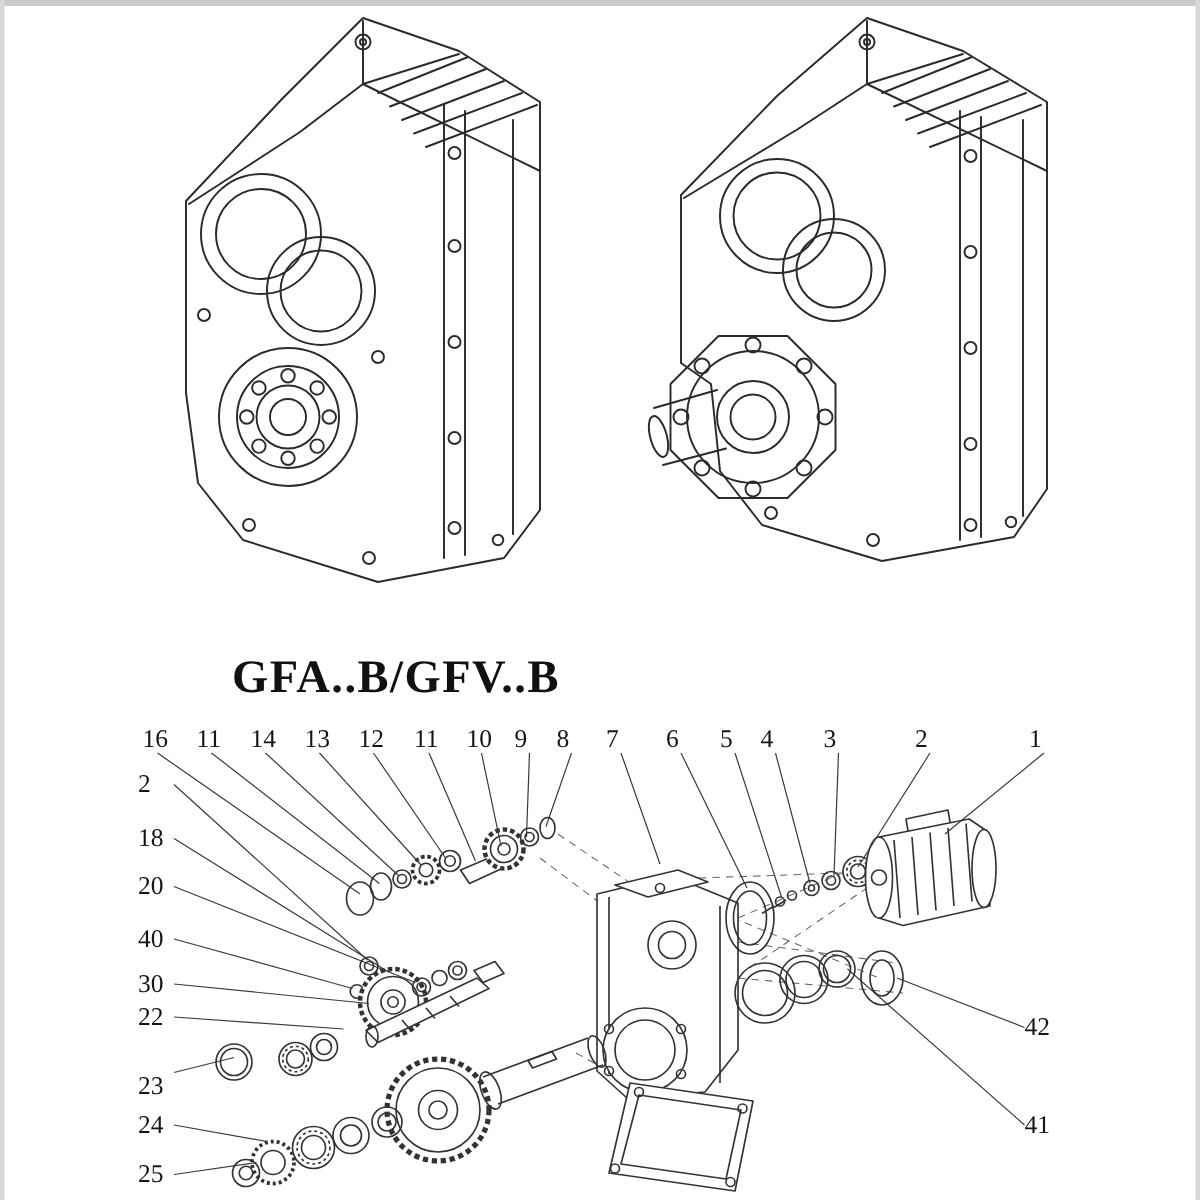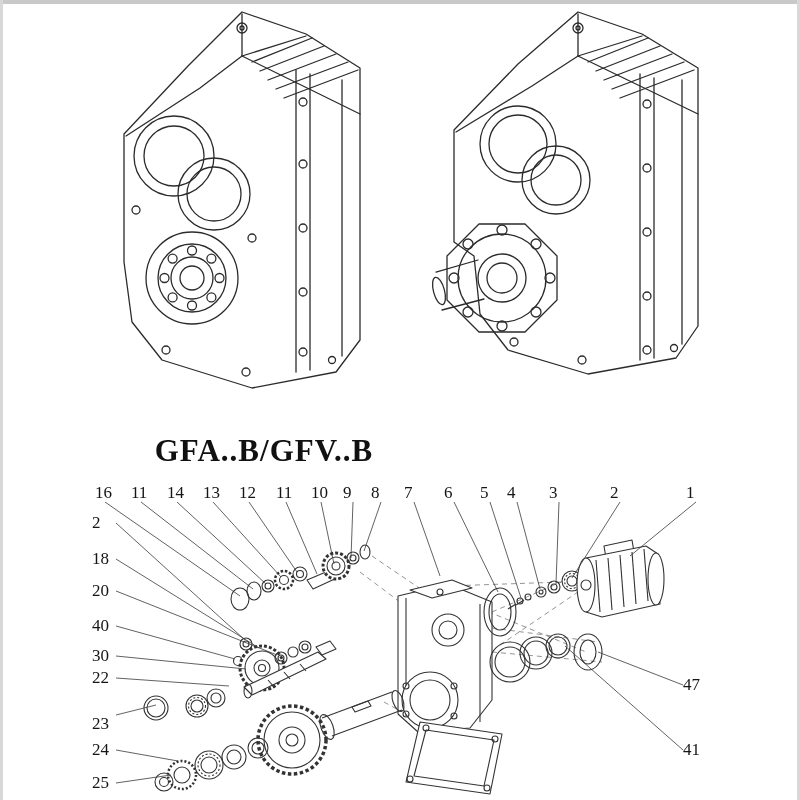--- a/index.html
+++ b/index.html
@@ -359,17 +359,17 @@
     <span class="co cl" style="top:514px">2</span>
     <span class="co cl" style="top:550px">18</span>
     <span class="co cl" style="top:582px">20</span>
     <span class="co cl" style="top:617px">40</span>
     <span class="co cl" style="top:647px">30</span>
     <span class="co cl" style="top:669px">22</span>
     <span class="co cl" style="top:715px">23</span>
     <span class="co cl" style="top:741px">24</span>
     <span class="co cl" style="top:774px">25</span>
 
-    <span class="co cr" style="top:676px">47</span>
+    <span class="co cr" style="top:676px">42</span>
     <span class="co cr" style="top:741px">41</span>
   </div>
 
 </div>
 
 </body></html>

